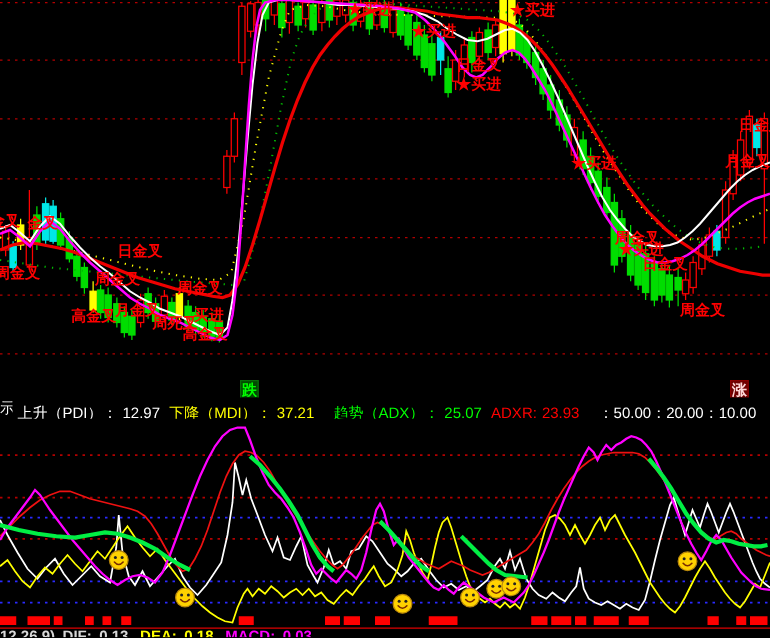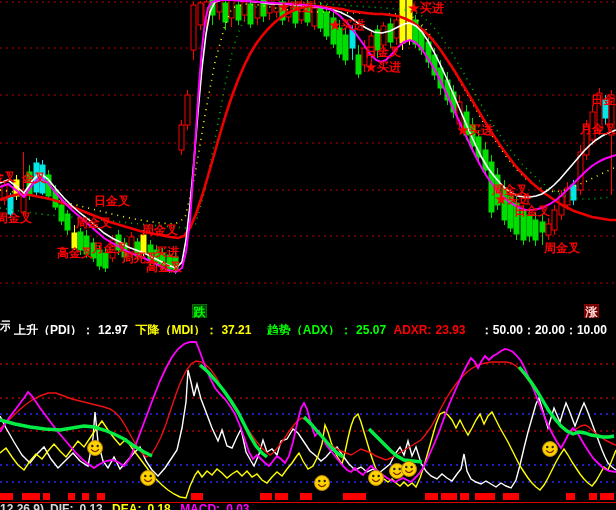--- a/index.html
+++ b/index.html
@@ -7,21 +7,21 @@
        font-family:"Liberation Sans",sans-serif;}
   svg{position:absolute;left:0;display:block;}
   #main-chart{top:0;}
   #sub-chart{top:335px;}
   .strip{position:absolute;top:298px;left:0;width:616px;height:20px;background:#000;}
   .badge{position:absolute;top:6px;width:13px;height:14px;font-size:12px;line-height:14px;
          text-align:center;font-weight:bold;}
   .badge.down{left:192px;color:#00ff00;background:#014a01;border:1px solid #0a6b0a;}
   .badge.up{left:584px;color:#ffd7d7;background:#6e0000;border:1px solid #8a0000;}
   .ind-bar{position:absolute;top:318px;left:0;width:616px;height:17px;background:#000;
-           font-size:12px;font-weight:bold;line-height:16px;white-space:nowrap;overflow:hidden;}
+           font-size:12px;font-weight:normal;line-height:16px;white-space:nowrap;overflow:hidden;}
   .ind-bar span{margin-right:4px;}
   .cut{display:inline-block;width:10px;overflow:hidden;margin-right:2px;}
   .w{color:#ffffff;} .yel{color:#ffff00;} .grn{color:#00ff00;} .red{color:#ff0000;}
   .mag{color:#ff00ff;} .gray{color:#d8d8d8;}
   .macd-bar{position:absolute;top:503px;left:0;width:616px;height:7px;overflow:hidden;
             font-size:12px;font-weight:bold;line-height:13px;white-space:nowrap;background:#000;}
   .macd-bar span{margin-right:6px;}
 </style>
 </head>
 <body>

